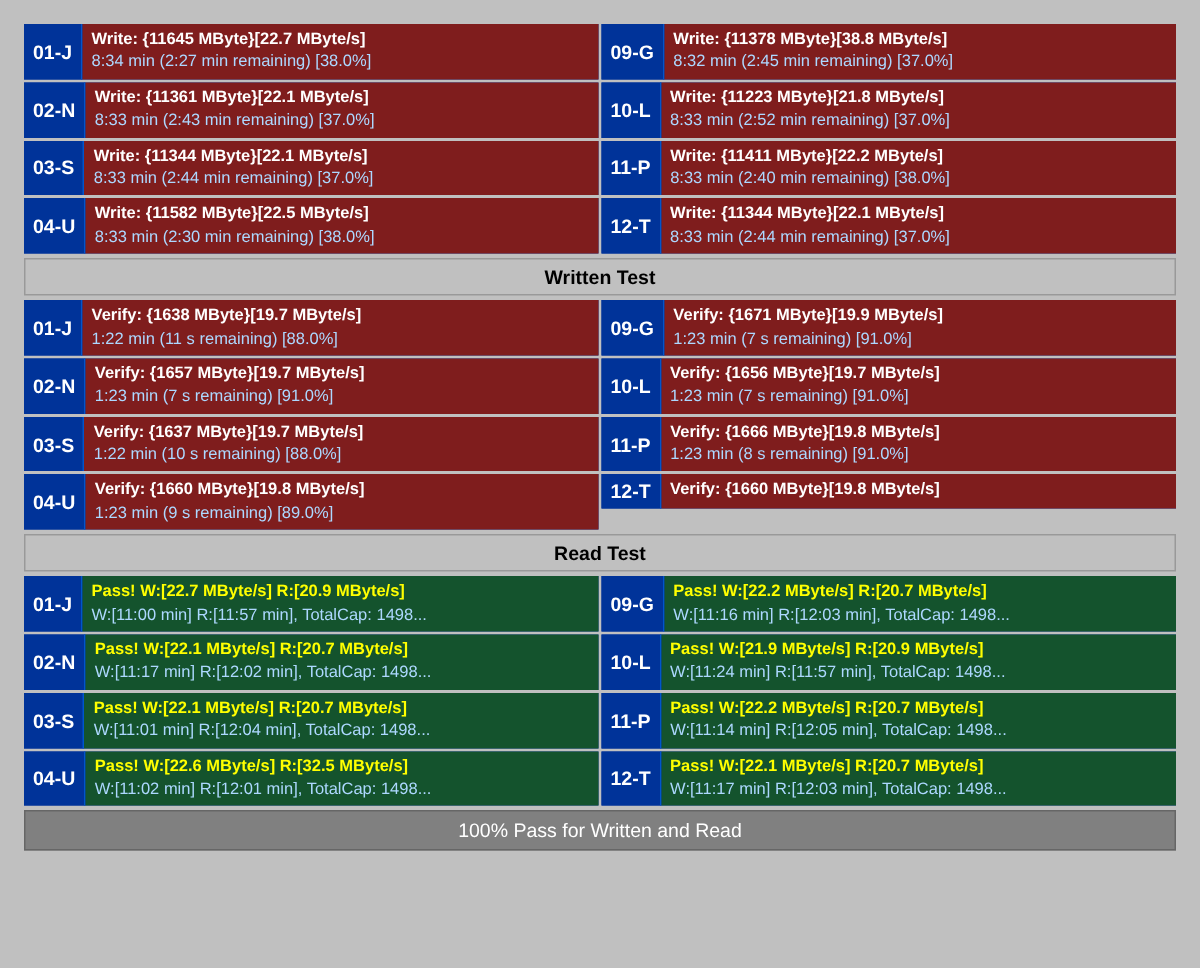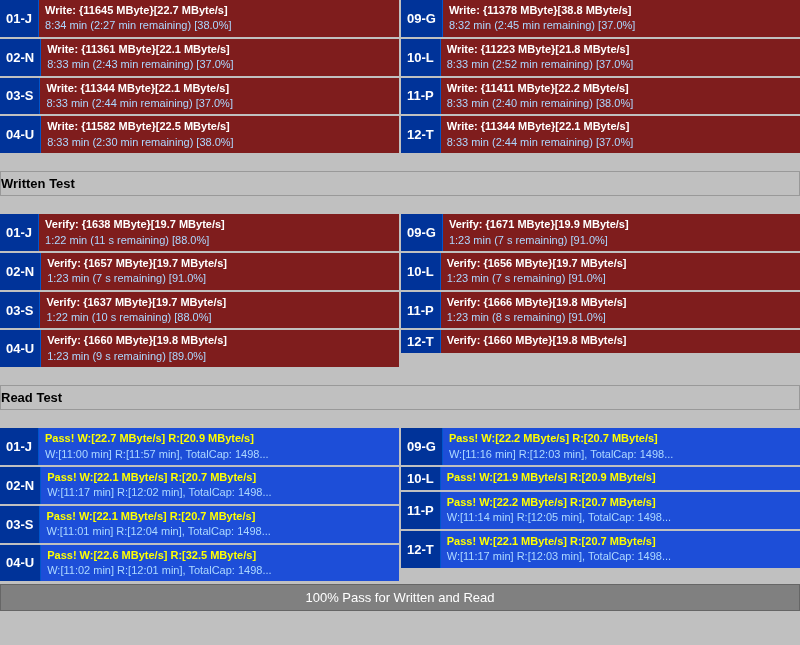--- a/index.html
+++ b/index.html
@@ -6,34 +6,34 @@
     body {
       background: #c0c0c0;
       font-family: Arial, sans-serif;
       font-size: 12px;
       width: 800px;
       min-height: 645px;
     }
     .main-container {
       width: 800px;
       background: #c0c0c0;
-      padding: 0;
+      padding: 16px;
     }
     .section {
       margin-bottom: 2px;
     }
     .section-title {
-      text-align: left;
+      text-align: center;
       background: #c0c0c0;
       color: #000;
       font-size: 13px;
       font-weight: bold;
       padding: 4px 0;
       border: 1px solid #999;
-      margin: 18px 0;
+      margin: 3px 0;
     }
     .grid-2col {
       display: grid;
       grid-template-columns: 1fr 1fr;
       gap: 2px;
     }
     .device-card {
       background: #003399;
       color: #fff;
       display: flex;
@@ -67,21 +67,21 @@
       color: #add8ff;
     }
     
     .device-card-pass {
       background: #003399;
       color: #fff;
       display: flex;
       align-items: stretch;
     }
     .device-info-pass {
-      background: #1d4ed8;
+      background: #14532d;
       flex: 1;
       padding: 3px 6px;
       font-size: 11px;
       color: #fff;
       line-height: 1.4;
     }
     .device-info-pass .line1 {
       color: #ffff00;
       font-weight: bold;
     }
@@ -272,20 +272,21 @@
             <div class="device-label">09-G</div>
             <div class="device-info-pass">
               <div class="line1">Pass! W:[22.2 MByte/s] R:[20.7 MByte/s]</div>
               <div class="line2">W:[11:16 min] R:[12:03 min], TotalCap: 1498...</div>
             </div>
           </div>
           <div class="device-card-pass">
             <div class="device-label">10-L</div>
             <div class="device-info-pass">
               <div class="line1">Pass! W:[21.9 MByte/s] R:[20.9 MByte/s]</div>
+              <div class="line2">W:[11:24 min] R:[11:57 min], TotalCap: 1498...</div>
             </div>
           </div>
           <div class="device-card-pass">
             <div class="device-label">11-P</div>
             <div class="device-info-pass">
               <div class="line1">Pass! W:[22.2 MByte/s] R:[20.7 MByte/s]</div>
               <div class="line2">W:[11:14 min] R:[12:05 min], TotalCap: 1498...</div>
             </div>
           </div>
           <div class="device-card-pass">

